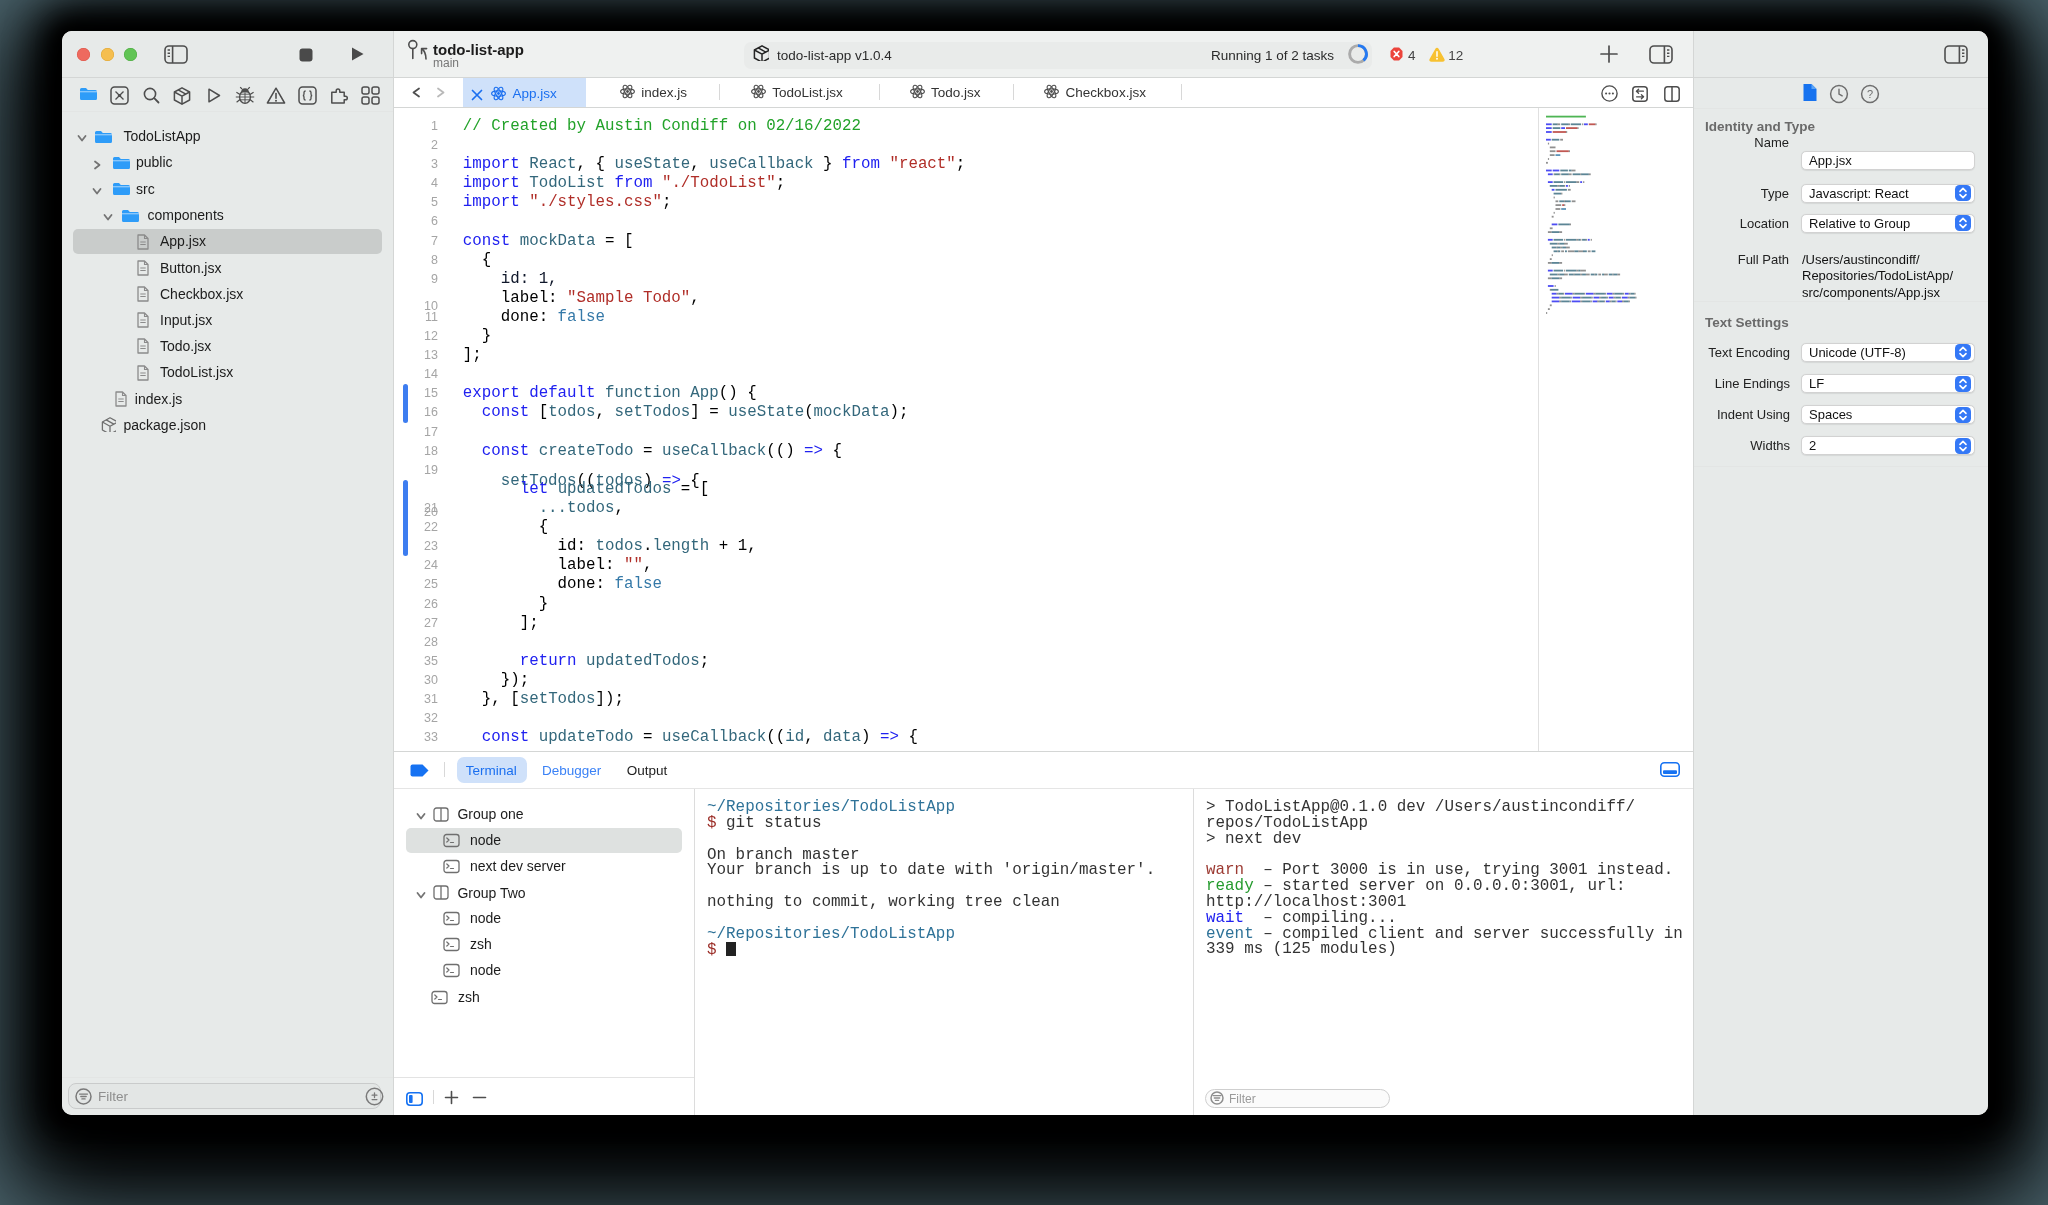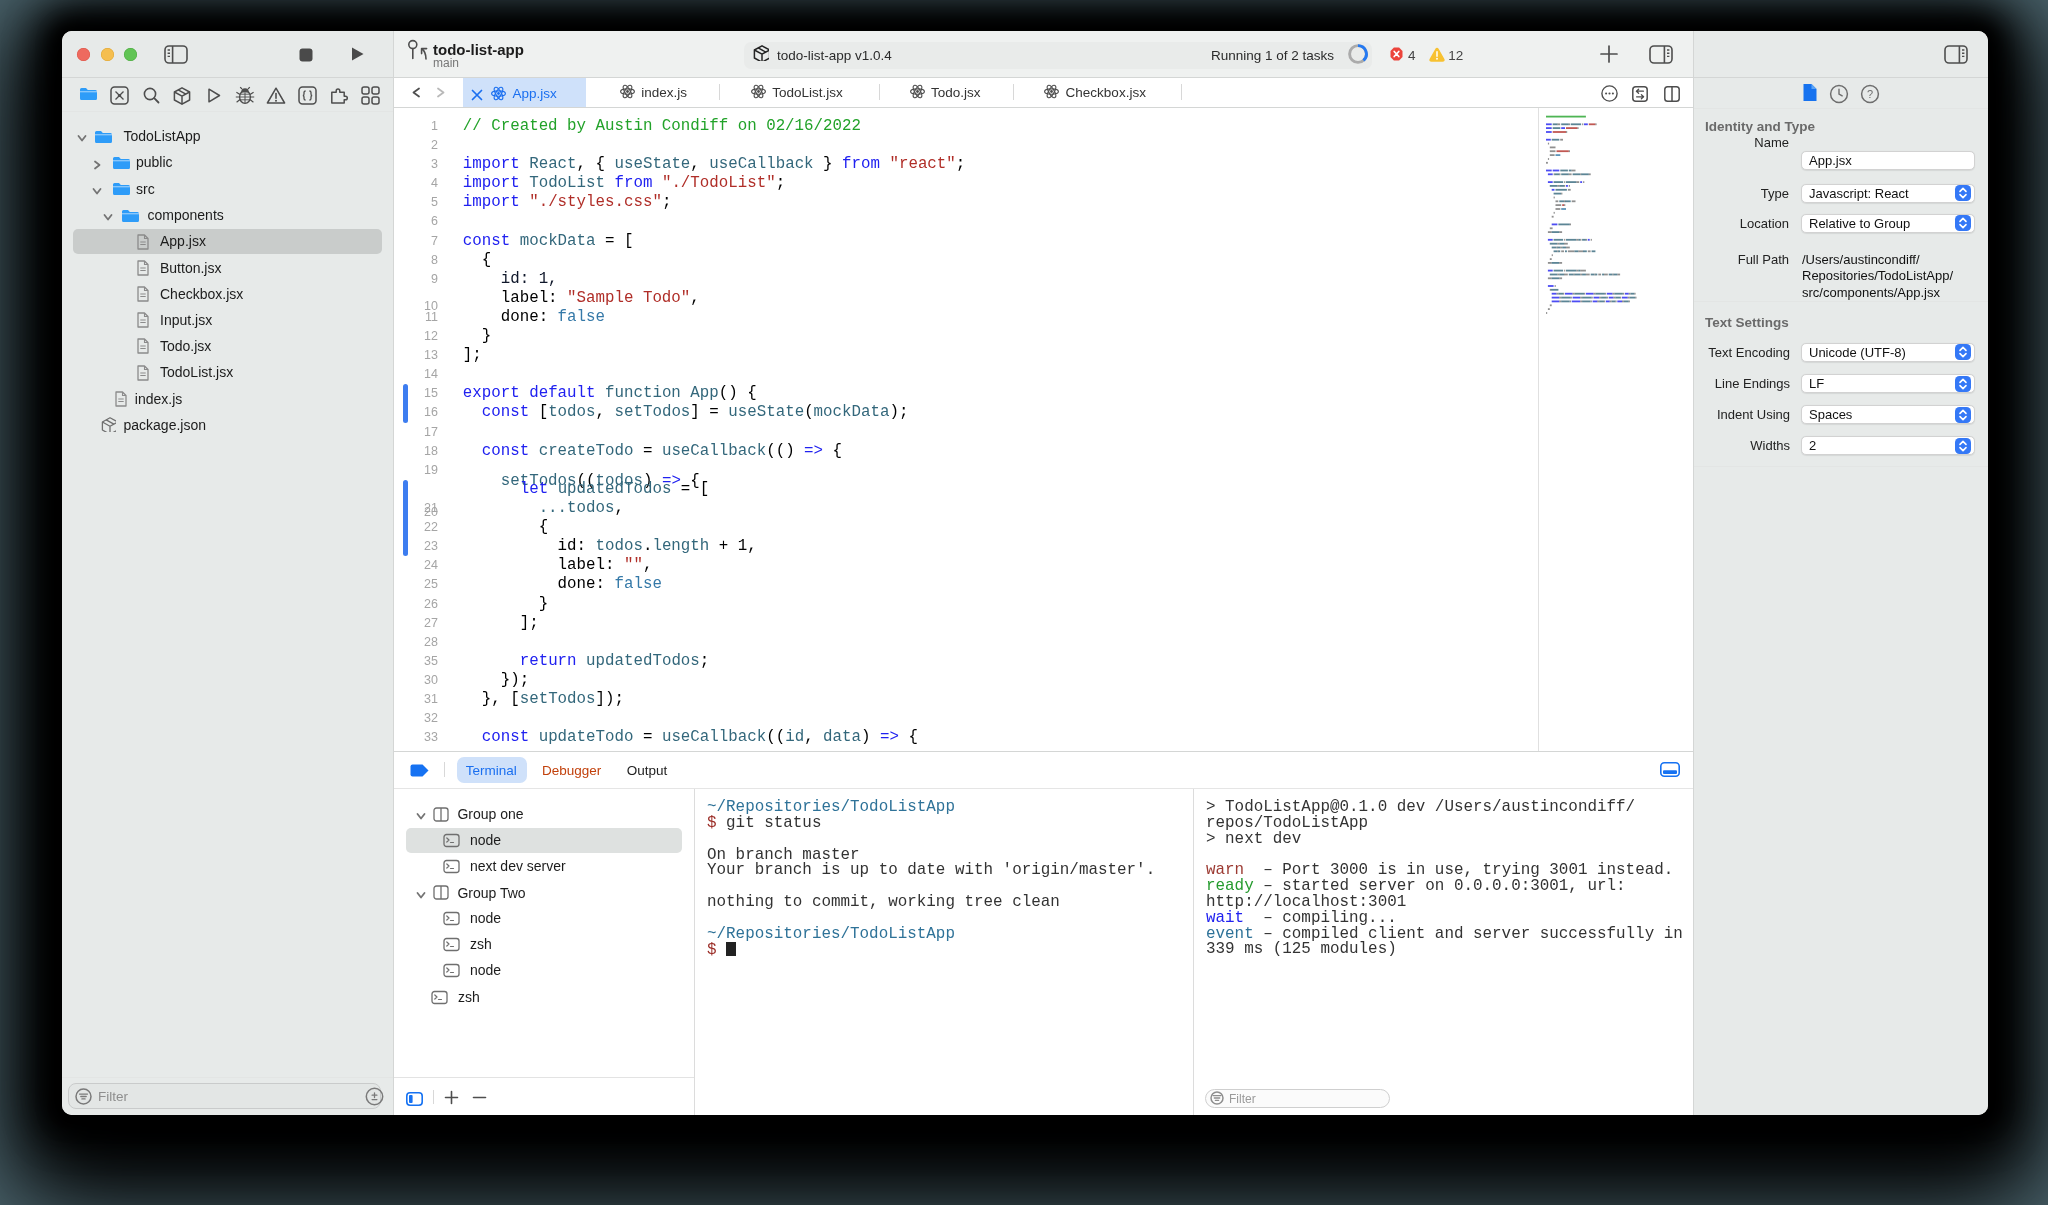--- a/index.html
+++ b/index.html
@@ -572,21 +572,21 @@
       <rect x="1484.0" y="281.1" width="1.2" height="1.8" fill="#555" opacity="0.65"></rect>
     </svg>
 <div class="abs" style="left:332px;top:720px;width:1299px;height:1px;background:#D4D6D5"></div>
 <div class="abs" style="left:332px;top:721px;width:1299px;height:35.5px;background:#fff"></div>
 <div style="position:absolute;left:348px;top:732px;"><svg width="19" height="13" viewBox="0 0 19 13" style="" fill="none">
         <path d="M2.5 0.5 L12.5 0.5 L18.5 6.5 L12.5 12.5 L2.5 12.5 Q0.5 12.5 0.5 10.5 L0.5 2.5 Q0.5 0.5 2.5 0.5 Z" fill="#1672F2"></path>
       </svg></div>
 <div class="abs" style="left:382px;top:731px;width:1px;height:15px;background:#D8D8D8"></div>
 <div class="abs" style="left:395px;top:726.3px;width:69.5px;height:25.5px;background:#CFE1FA;border-radius:7px"></div>
 <div class="ui" style="left:403.8px;top:732px;font-size:13.5px;color:#1A6FF0">Terminal</div>
-<div class="ui" style="left:479.9px;top:732px;font-size:13.5px;color:#c2410c">Debugger</div>
+<div class="ui" style="left:479.9px;top:732px;font-size:13.5px;color:#3b82f6">Debugger</div>
 <div class="ui" style="left:564.8px;top:732px;font-size:13.5px;color:#222">Output</div>
 <div style="position:absolute;left:1598px;top:731px;"><svg width="20" height="15" viewBox="0 0 20 15" style="" fill="none">
         <rect x="0.8" y="0.8" width="18.4" height="13.4" rx="3.5" stroke="#1672F2" stroke-width="1.6"></rect>
         <rect x="3" y="8.3" width="14" height="3.7" rx="1" fill="#1672F2"></rect>
       </svg></div>
 <div class="abs" style="left:332px;top:756.5px;width:1299px;height:1.5px;background:#E5E5E5"></div>
 <div class="abs" style="left:332px;top:758px;width:1299px;height:326px;background:#fff"></div>
 <div class="abs" style="left:632px;top:758px;width:1px;height:326px;background:#DCDCDC"></div>
 <div class="abs" style="left:1131px;top:758px;width:1px;height:326px;background:#DCDCDC"></div>
 <div class="abs" style="left:344px;top:797px;width:276px;height:25px;background:#DEE1E0;border-radius:5px"></div>

